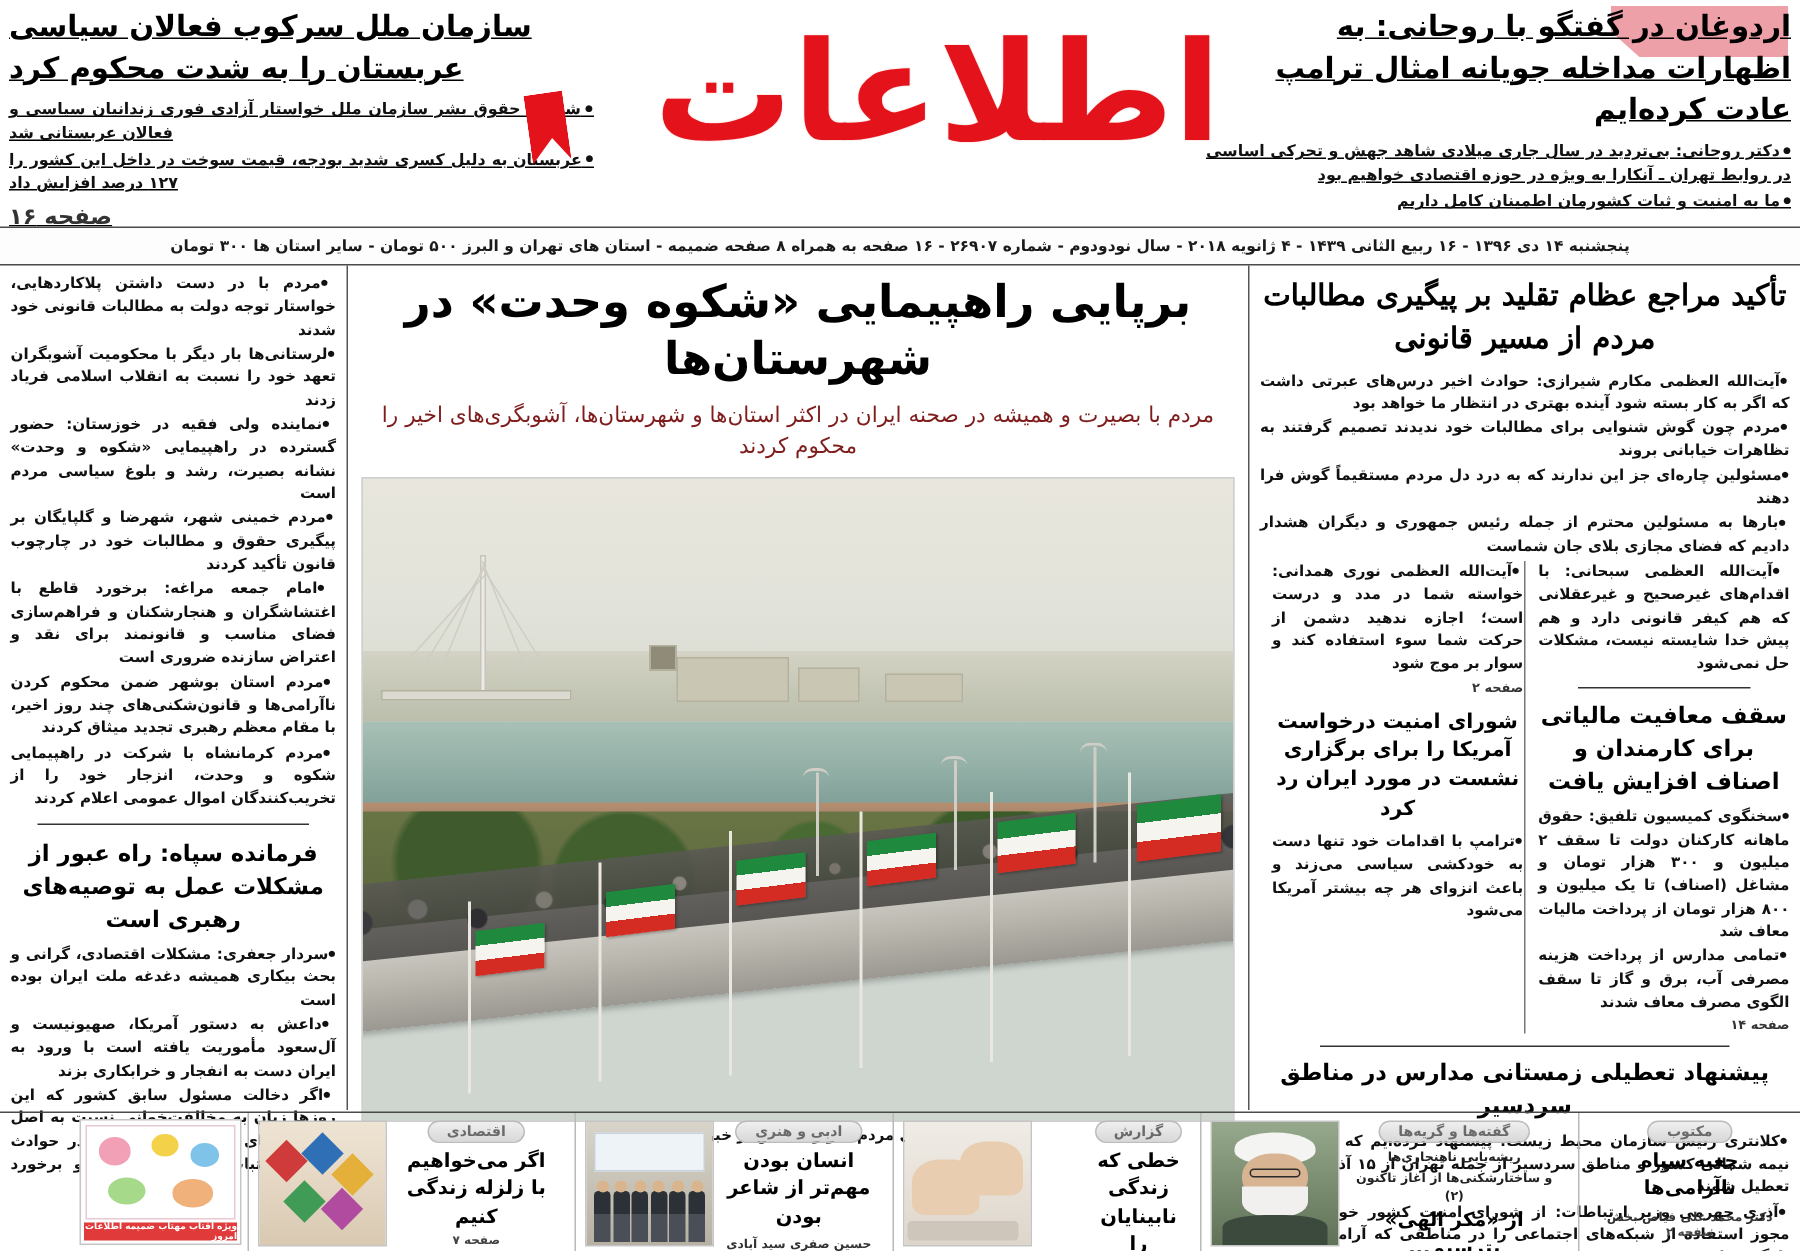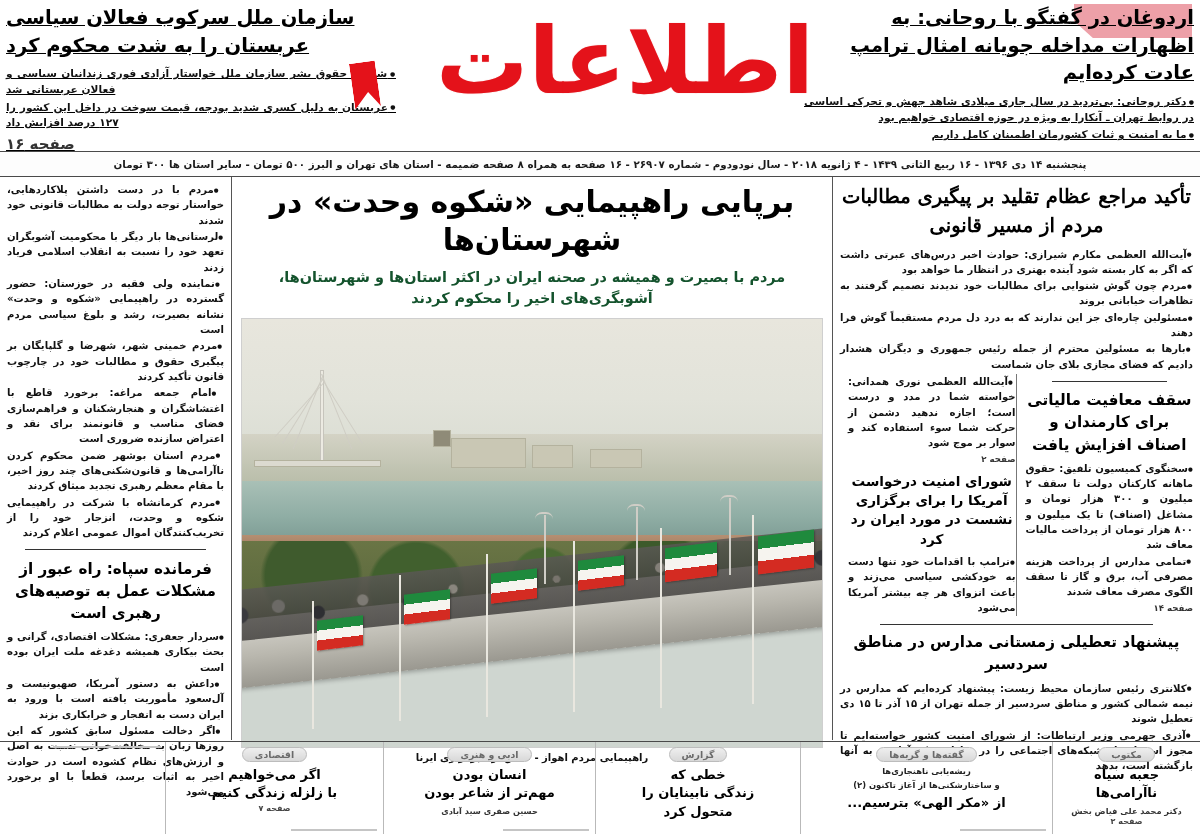--- a/index.html
+++ b/index.html
@@ -93,22 +93,22 @@
     color: #000; margin: 3px 0 5px 0; letter-spacing: -.3px;
   }
   h2.sub.narrow { font-size: 13.6px; line-height: 1.42; }
 
   
   .main-head {
     font-size: 30px; line-height: 1.28; font-weight: bold; text-align: center;
     color: #000; letter-spacing: -1px; margin-top: 1px;
   }
   .main-deck {
-    font-size: 14.4px; line-height: 1.45; font-weight: bold; text-align: center;
-    color: #14532d; margin-top: 7px; letter-spacing: -.3px;
+    font-size: 14.4px; line-height: 1.45; font-weight: normal; text-align: center;
+    color: #7f1d1d; margin-top: 7px; letter-spacing: -.3px;
   }
   .photo-frame {
     margin: 9px 2px 0 2px; height: 430px; position: relative; overflow: hidden;
     border: 1px solid #cfcfcf; background: #cfd6d0;
   }
   .photo-caption {
     font-size: 10px; font-weight: bold; text-align: center; color: #111;
     margin-top: 4px;
   }
 
@@ -164,21 +164,21 @@
   .lamp { position:absolute; width:2px; background:#cfcdc6; }
   .lamp::after { content:""; position:absolute; top:-3px; left:-9px; width:18px; height:5px;
                  border-top:2px solid #cfcdc6; border-radius:10px 10px 0 0; }
 
   
   .bottom-strip {
     position: absolute; top: 741px; left: 0; width: 1200px; height: 93px;
     border-top: 1.6px solid #4a4a4a;
     display: flex; flex-direction: row; align-items: stretch;
   }
-  .bp { position: relative; display: flex; flex-direction: column; align-items: stretch;
+  .bp { position: relative; display: flex; flex-direction: row; align-items: stretch;
         padding: 5px 6px 3px 6px; border-left: 1px solid #b9b9b9; }
   .bp:last-child { border-left: none; }
   .bp-text { display: flex; flex-direction: column; justify-content: flex-start;
              text-align: center; flex: 1; padding: 0 4px; }
   .pill {
     display: inline-block; background: linear-gradient(#efefef, #d8d8d8);
     border: 1px solid #bcbcbc; border-radius: 9px; padding: 1px 12px;
     font-size: 9.4px; font-weight: bold; color: #6a6a6a; margin: 0 auto 4px auto;
   }
   .bp-head { font-size: 13px; font-weight: bold; line-height: 1.42; color: #000; letter-spacing: -.3px; }
@@ -261,20 +261,23 @@
       <h1 class="lead serif">تأکید مراجع عظام تقلید بر پیگیری مطالبات مردم از مسیر قانونی</h1>
       <div class="bl" style="margin-top:6px;">
         <p>آیت‌الله العظمی مکارم شیرازی: حوادث اخیر درس‌های عبرتی داشت که اگر به کار بسته شود آینده بهتری در انتظار ما خواهد بود</p>
         <p>مردم چون گوش شنوایی برای مطالبات خود ندیدند تصمیم گرفتند به تظاهرات خیابانی بروند</p>
         <p>مسئولین چاره‌ای جز این ندارند که به درد دل مردم مستقیماً گوش فرا دهند</p>
         <p>بارها به مسئولین محترم از جمله رئیس جمهوری و دیگران هشدار دادیم که فضای مجازی بلای جان شماست</p>
       </div>
 
       <div class="twocol-left" style="margin-top:2px;">
         <div>
+          <div class="bl">
+            <p>آیت‌الله العظمی سبحانی: با اقدام‌های غیرصحیح و غیرعقلانی که هم کیفر قانونی دارد و هم پیش خدا شایسته نیست، مشکلات حل نمی‌شود</p>
+          </div>
           <hr class="kicker-rule">
           <h2 class="sub">سقف معافیت مالیاتی برای کارمندان و اصناف افزایش یافت</h2>
           <div class="bl">
             <p>سخنگوی کمیسیون تلفیق: حقوق ماهانه کارکنان دولت تا سقف ۲ میلیون و ۳۰۰ هزار تومان و مشاغل (اصناف) تا یک میلیون و ۸۰۰ هزار تومان از پرداخت مالیات معاف شد</p>
             <p>تمامی مدارس از پرداخت هزینه مصرفی آب، برق و گاز تا سقف الگوی مصرف معاف شدند</p>
           </div>
           <div class="pageref">صفحه ۱۴</div>
         </div>
 
         <div class="sub-col-divider" style="padding-left:8px;">

